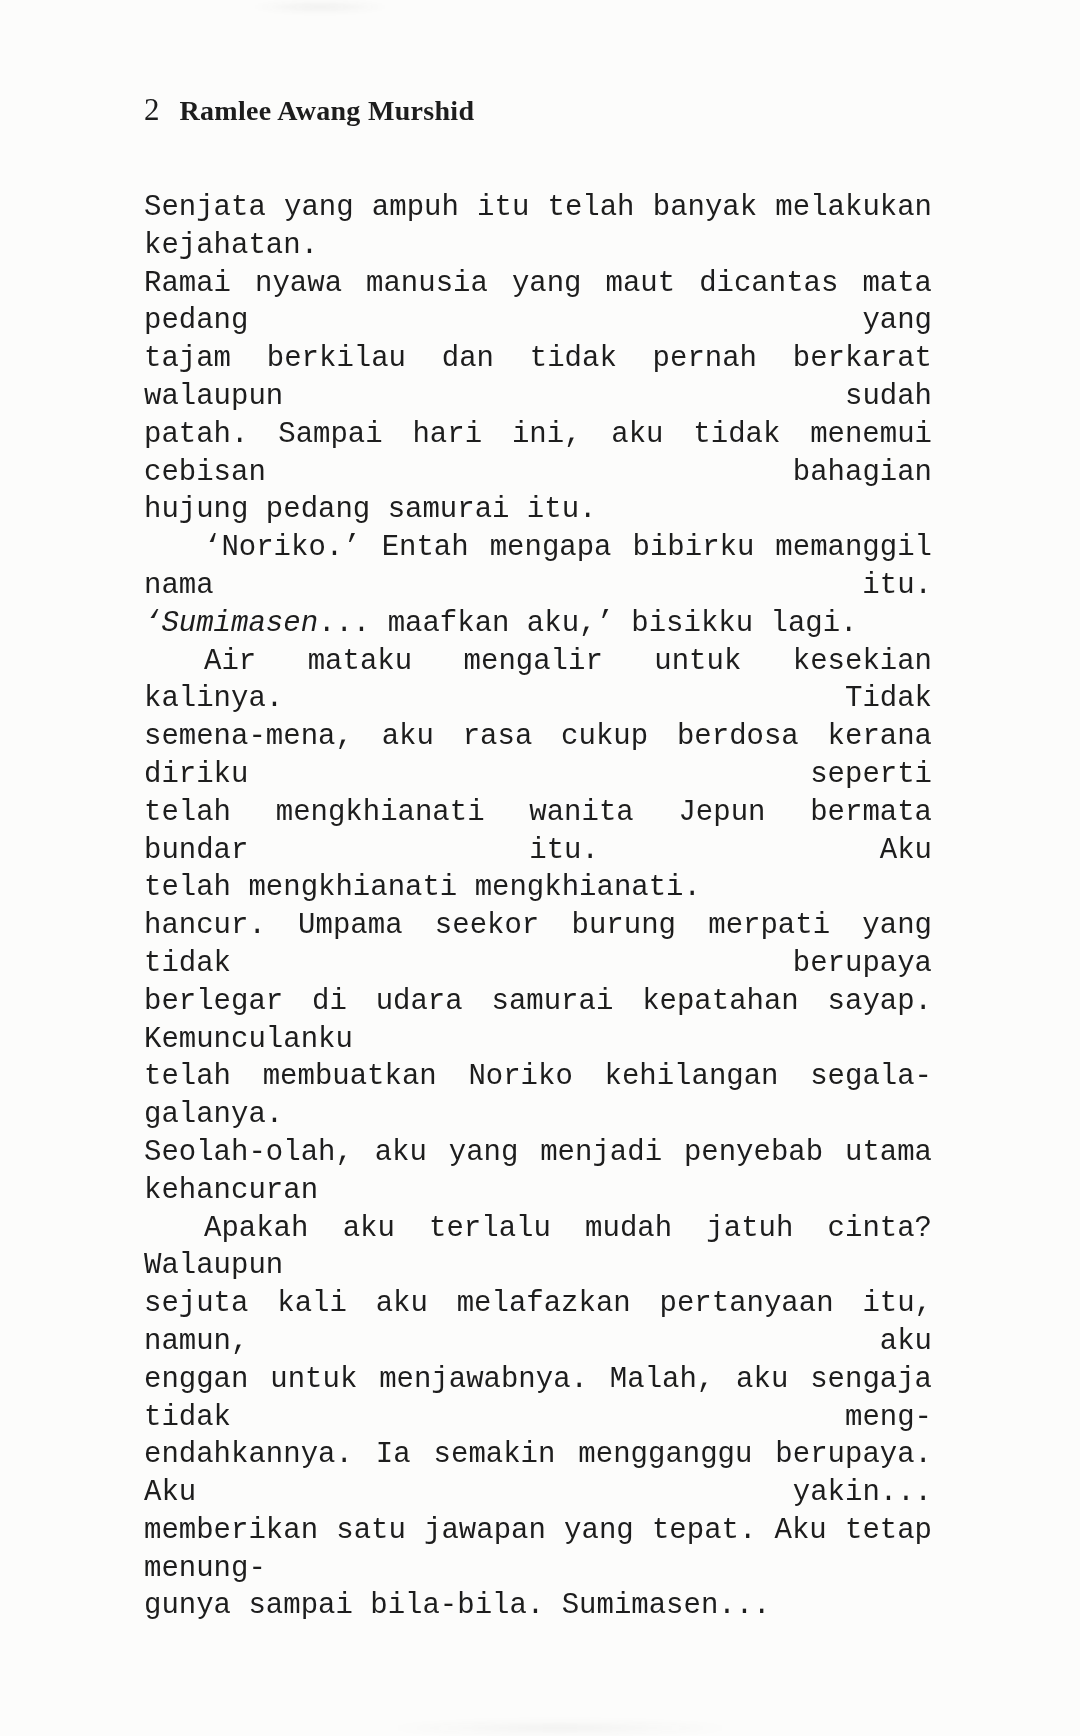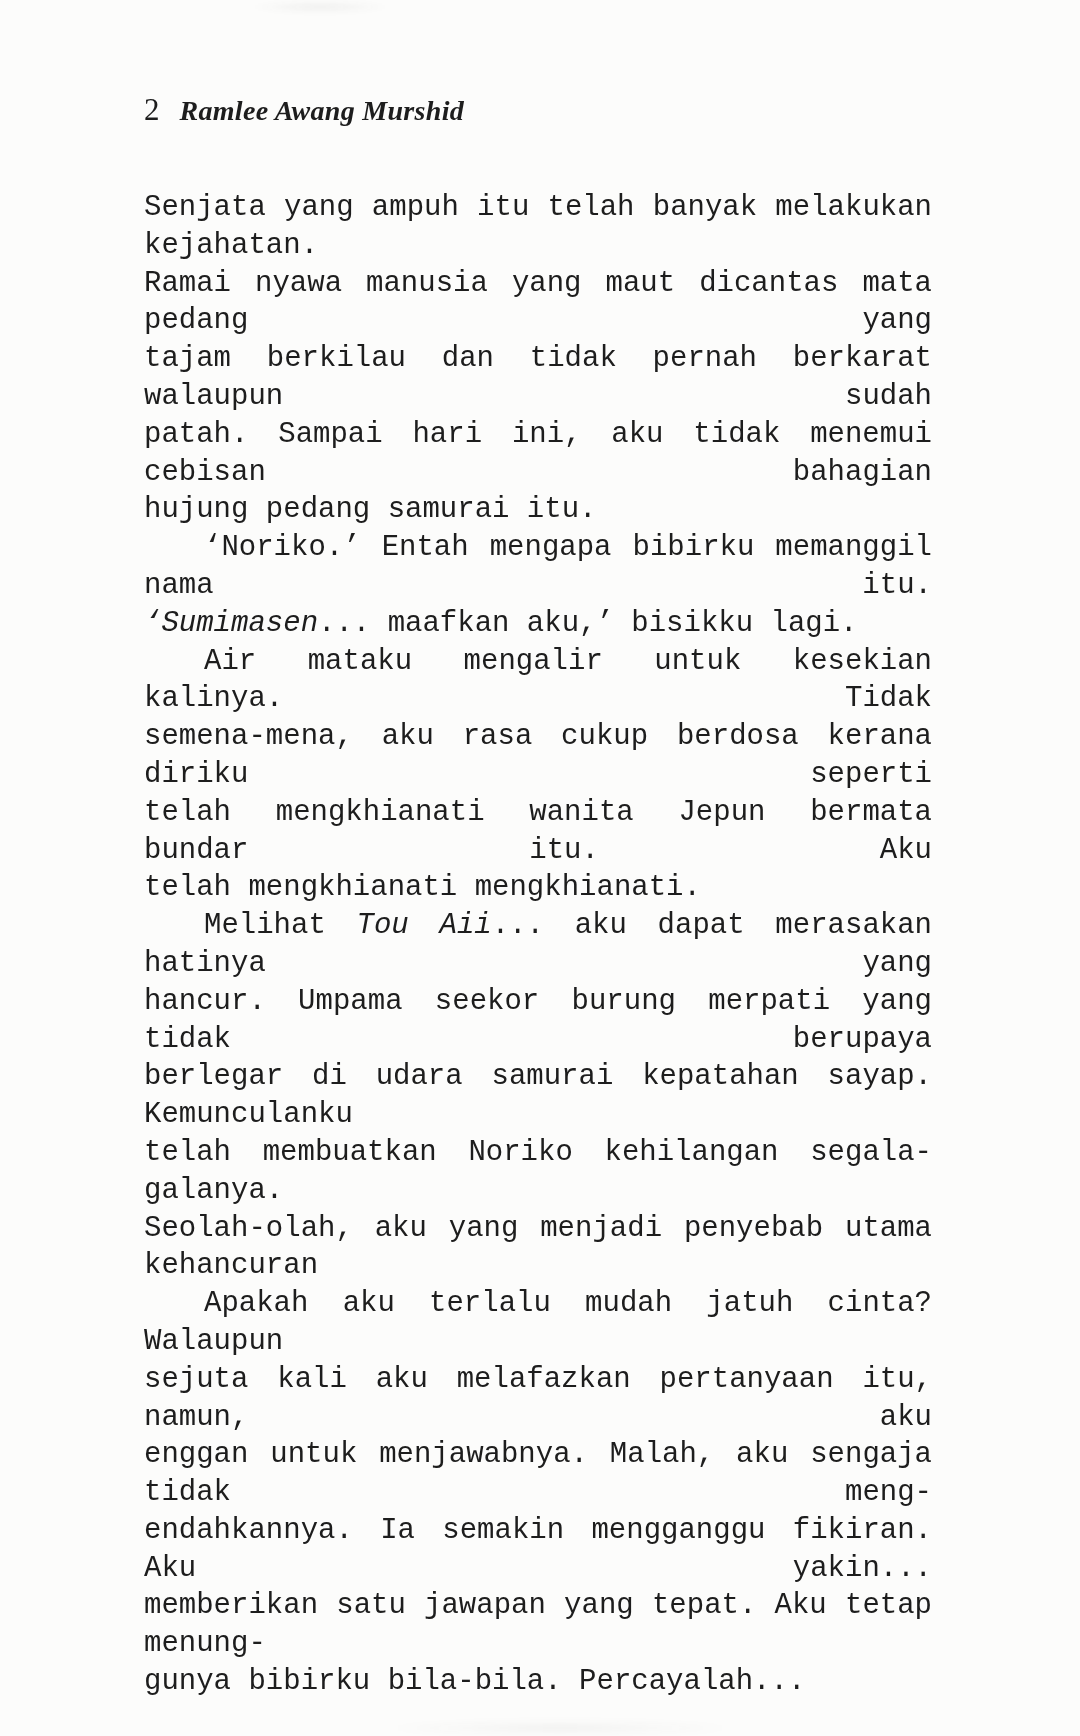--- a/index.html
+++ b/index.html
@@ -24,21 +24,20 @@
     align-items: baseline;
     white-space: nowrap;
   }
   .pagenum {
     font-size: 31px;
     font-weight: 400;
   }
   .author {
     margin-left: 20px;
     font-size: 28px;
-    font-style: italic;
     font-weight: 700;
     letter-spacing: 0.3px;
   }
   .text-block {
     position: absolute;
     left: 144px;
     top: 189px;
     width: 788px;
   }
   .line {
@@ -94,27 +93,26 @@
       <div class="line j"><span>Ramai nyawa manusia yang maut dicantas mata pedang yang</span></div>
       <div class="line j"><span>tajam berkilau dan tidak pernah berkarat walaupun sudah</span></div>
       <div class="line j"><span>patah. Sampai hari ini, aku tidak menemui cebisan bahagian</span></div>
       <div class="line"><span>hujung pedang samurai itu.</span></div>
       <div class="line j ind"><span>‘Noriko.’ Entah mengapa bibirku memanggil nama itu.</span></div>
       <div class="line"><span class="it">‘Sumimasen</span><span>... maafkan aku,’ bisikku lagi.</span></div>
       <div class="line j ind"><span>Air mataku mengalir untuk kesekian kalinya. Tidak</span></div>
       <div class="line j"><span>semena-mena, aku rasa cukup berdosa kerana diriku seperti</span></div>
       <div class="line j"><span>telah mengkhianati wanita Jepun bermata bundar itu. Aku</span></div>
       <div class="line"><span>telah mengkhianati mengkhianati.</span></div>
-      <div class="line j ind"><span>Melihat </span><span class="it">Tou Aii</span><span>... aku dapat merasakan hatinya yang</span></div>
       <div class="line j"><span>hancur. Umpama seekor burung merpati yang tidak berupaya</span></div>
       <div class="line j"><span>berlegar di udara samurai kepatahan sayap. Kemunculanku</span></div>
       <div class="line j"><span>telah membuatkan Noriko kehilangan segala-galanya.</span></div>
       <div class="line j"><span>Seolah-olah, aku yang menjadi penyebab utama kehancuran</span></div>
       <div class="line j ind"><span>Apakah aku terlalu mudah jatuh cinta? Walaupun</span></div>
       <div class="line j"><span>sejuta kali aku melafazkan pertanyaan itu, namun, aku</span></div>
       <div class="line j"><span>enggan untuk menjawabnya. Malah, aku sengaja tidak meng-</span></div>
-      <div class="line j"><span>endahkannya. Ia semakin mengganggu fikiran. Aku yakin...</span></div>
+      <div class="line j"><span>endahkannya. Ia semakin mengganggu berupaya. Aku yakin...</span></div>
       <div class="line j"><span>memberikan satu jawapan yang tepat. Aku tetap menung-</span></div>
-      <div class="line"><span>gunya bibirku bila-bila. Percayalah...</span></div>
+      <div class="line"><span>gunya sampai bila-bila. Sumimasen...</span></div>
     </main>
 
   <div class="smudge-bottom"></div>
 </div>
 
 </body></html>

